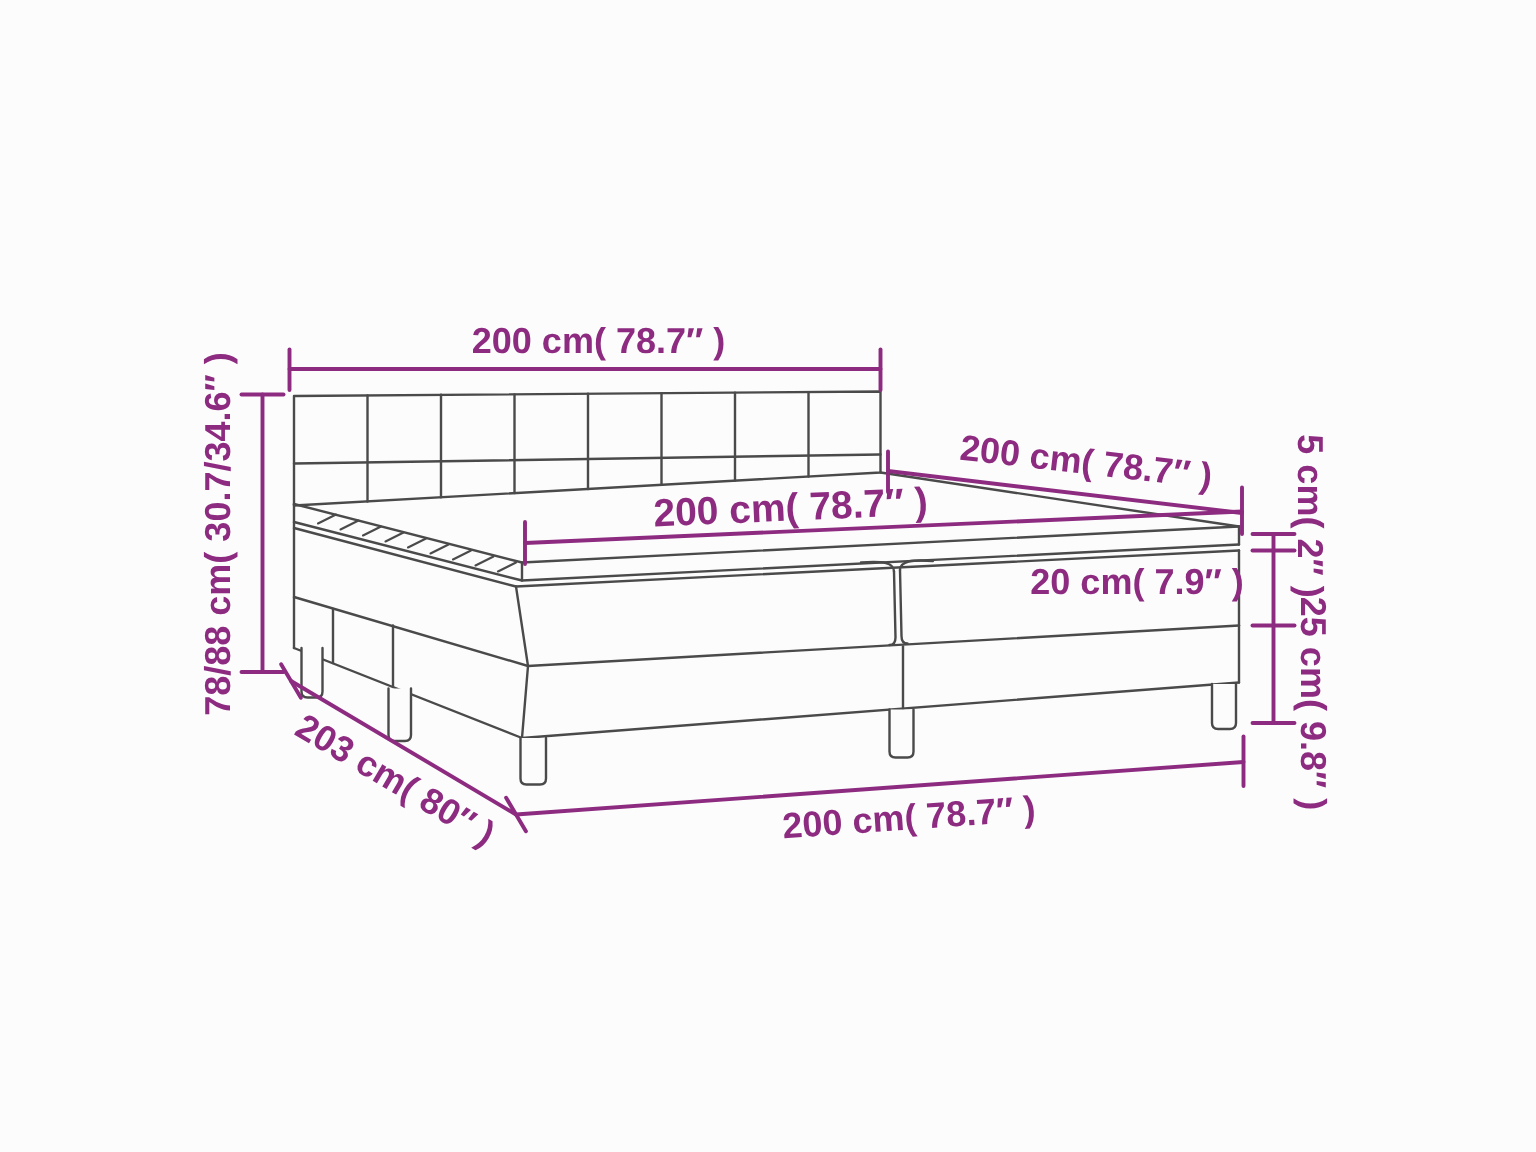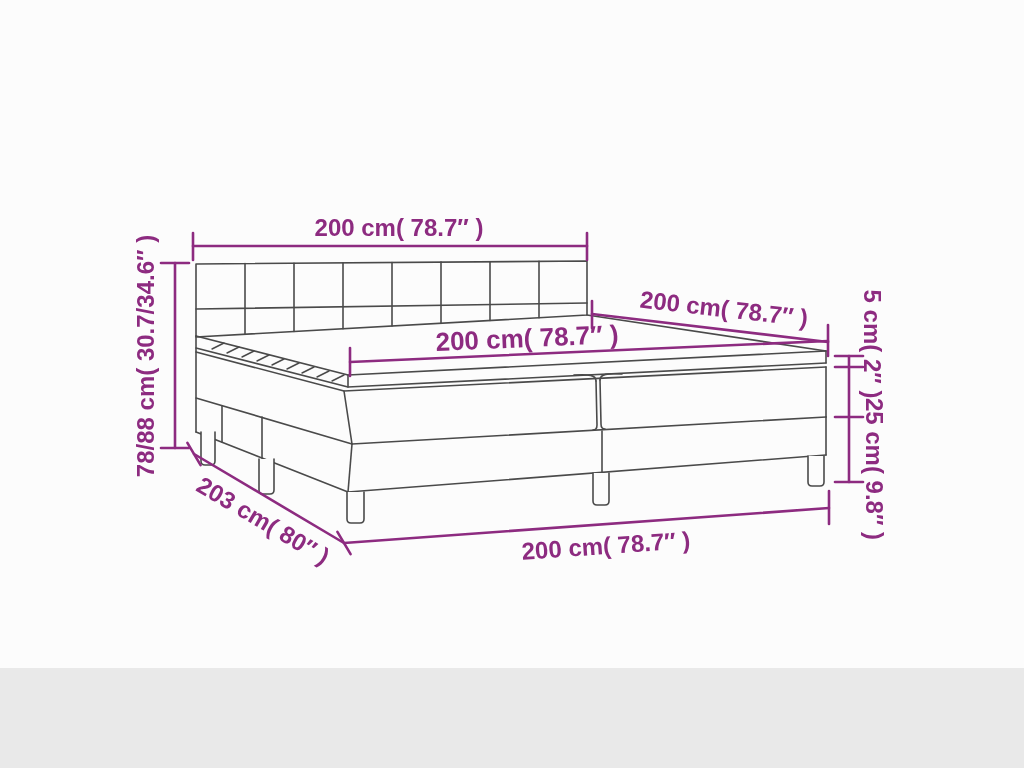--- a/index.html
+++ b/index.html
@@ -1,18 +1,18 @@
 <!DOCTYPE html>
 <html><head>
 <meta charset="utf-8">
 <style>
   html,body{margin:0;padding:0;}
   body{background:#e9e9e9;font-family:"Liberation Sans",sans-serif;}
   #stage{
-    position:relative;width:1024px;height:668px;background:#fcfcfc;
+    position:relative;width:1024px;height:768px;background:#fcfcfc;
     overflow:hidden;margin:0 auto;
   }
   #stage svg{position:absolute;left:0;top:0;}
   .dim-label{
     position:absolute;color:#8d2b80;font-weight:700;font-size:24px;
     white-space:nowrap;transform:translate(-50%,-50%);
     letter-spacing:0px;line-height:1;
   }
   .dim-label.big{font-size:26px;}
 </style>
@@ -138,20 +138,21 @@
   <div class="dim-label" style="left:399px;top:228px;">200 cm( 78.7″ )</div>
 
   <div class="dim-label" style="left:724px;top:309px;transform:translate(-50%,-50%) rotate(6.5deg);">200 cm( 78.7″ )</div>
 
   <div class="dim-label big" style="left:527px;top:338px;transform:translate(-50%,-50%) rotate(-2.5deg);">200 cm( 78.7″ )</div>
 
   <div class="dim-label" style="left:146px;top:356px;transform:translate(-50%,-50%) rotate(-90deg);">78/88 cm( 30.7/34.6″ )</div>
 
   <div class="dim-label" style="left:872px;top:344px;transform:translate(-50%,-50%) rotate(90deg);">5 cm( 2″ )</div>
 
+  <div class="dim-label" style="left:758px;top:389px;">20 cm( 7.9″ )</div>
 
   <div class="dim-label" style="left:874px;top:469px;transform:translate(-50%,-50%) rotate(90deg);">25 cm( 9.8″ )</div>
 
   <div class="dim-label" style="left:263px;top:521px;transform:translate(-50%,-50%) rotate(30.5deg);">203 cm( 80″ )</div>
 
   <div class="dim-label" style="left:606px;top:546px;transform:translate(-50%,-50%) rotate(-4deg);">200 cm( 78.7″ )</div>
 
 </div>
 
 </body></html>

